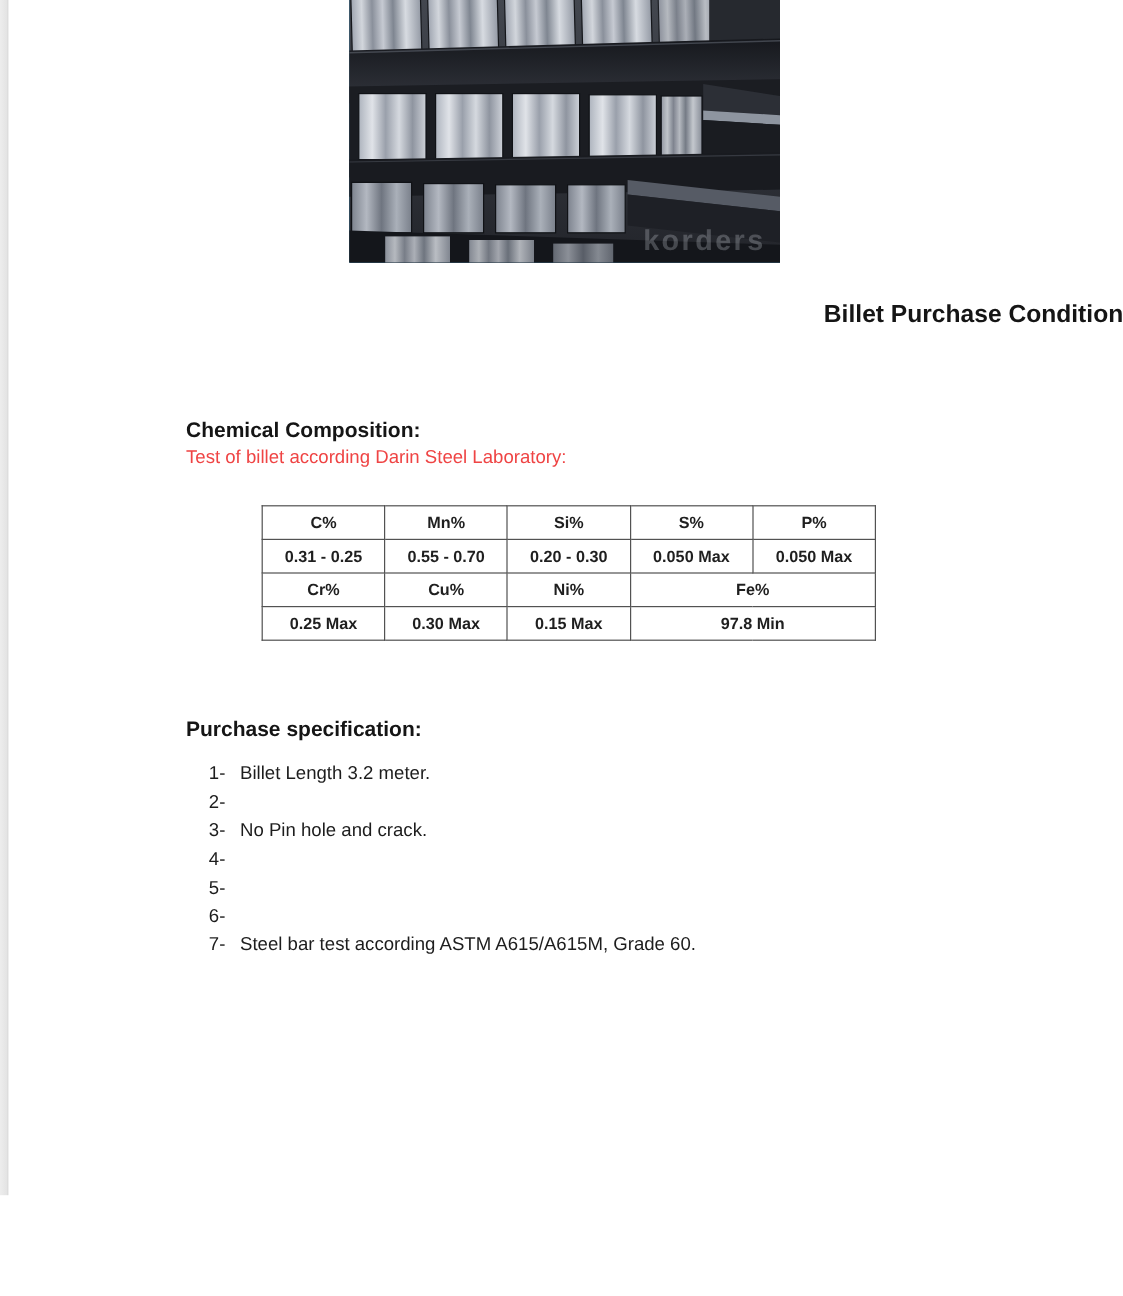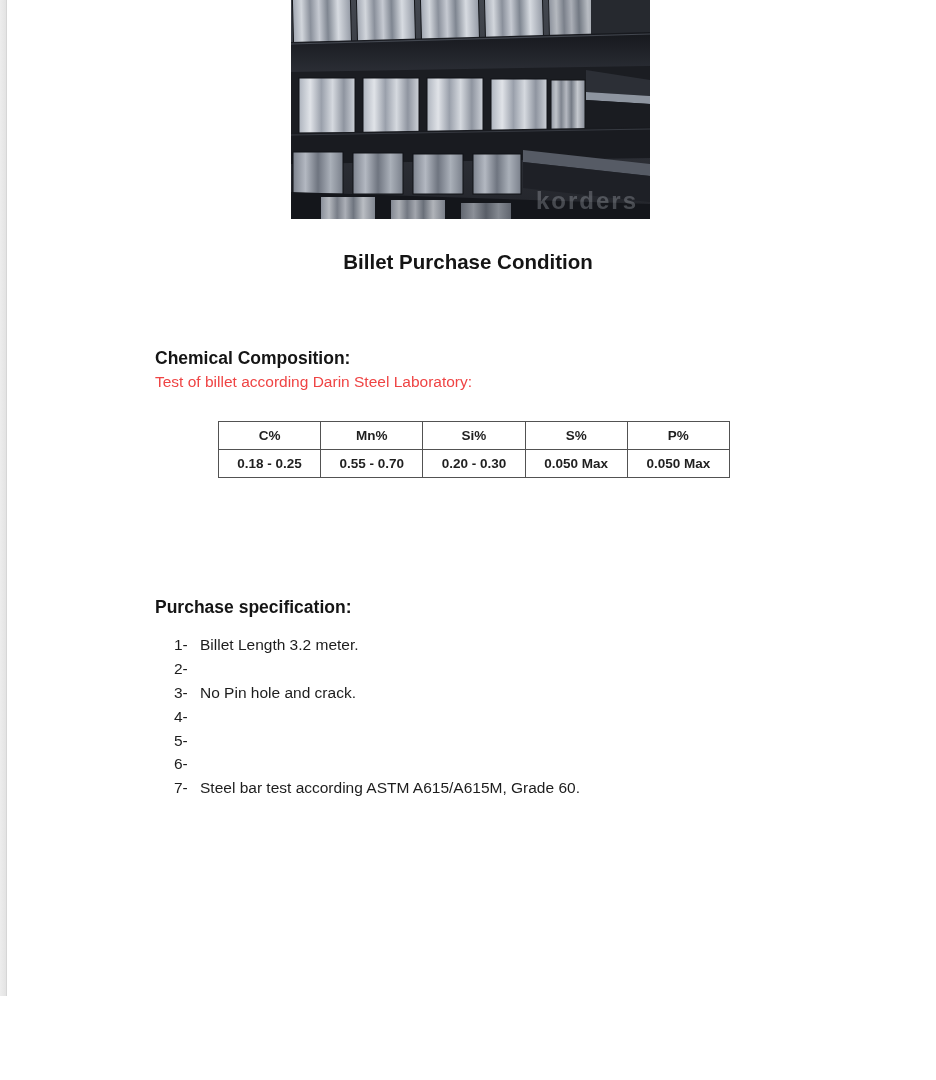--- a/index.html
+++ b/index.html
@@ -29,21 +29,21 @@
   .photo svg { display: block; }
   .watermark {
     position: absolute; right: 12px; bottom: 4px;
     font-size: 24px; font-weight: bold;
     color: #d6dbe2; opacity: 0.26;
     letter-spacing: 2px;
   }
 
   .doc-title {
     position: absolute; top: 250px; left: 0;
-    width: 936px; text-align: center;
+    width: 936px; text-align: right;
     font-size: 20.5px; font-weight: bold;
     color: #151515; margin: 0;
   }
 
   .sec-heading {
     position: absolute; left: 143px;
     font-size: 17.5px; font-weight: bold;
     color: #151515; margin: 12px;
   }
   .sec-chem { top: 336px; }
@@ -177,26 +177,38 @@
 <table class="chem-table">
   <tbody>
     <tr>
       <td>C%</td>
       <td>Mn%</td>
       <td>Si%</td>
       <td>S%</td>
       <td>P%</td>
     </tr>
     <tr>
-      <td>0.18 - 0.25</td>
+      <td>0.31 - 0.25</td>
       <td>0.55 - 0.70</td>
       <td>0.20 - 0.30</td>
       <td>0.050 Max</td>
       <td>0.050 Max</td>
     </tr>
+    <tr>
+      <td>Cr%</td>
+      <td>Cu%</td>
+      <td>Ni%</td>
+      <td colspan="2">Fe%</td>
+    </tr>
+    <tr>
+      <td>0.25 Max</td>
+      <td>0.30 Max</td>
+      <td>0.15 Max</td>
+      <td colspan="2">97.8 Min</td>
+    </tr>
   </tbody>
 </table>
 
 <h2 class="sec-heading sec-phys">Purchase specification:</h2>
 
 <ol class="spec-list">
   <li>
     <span class="num">1-</span>
     <span>Billet Length 3.2 meter.</span>
   </li>

